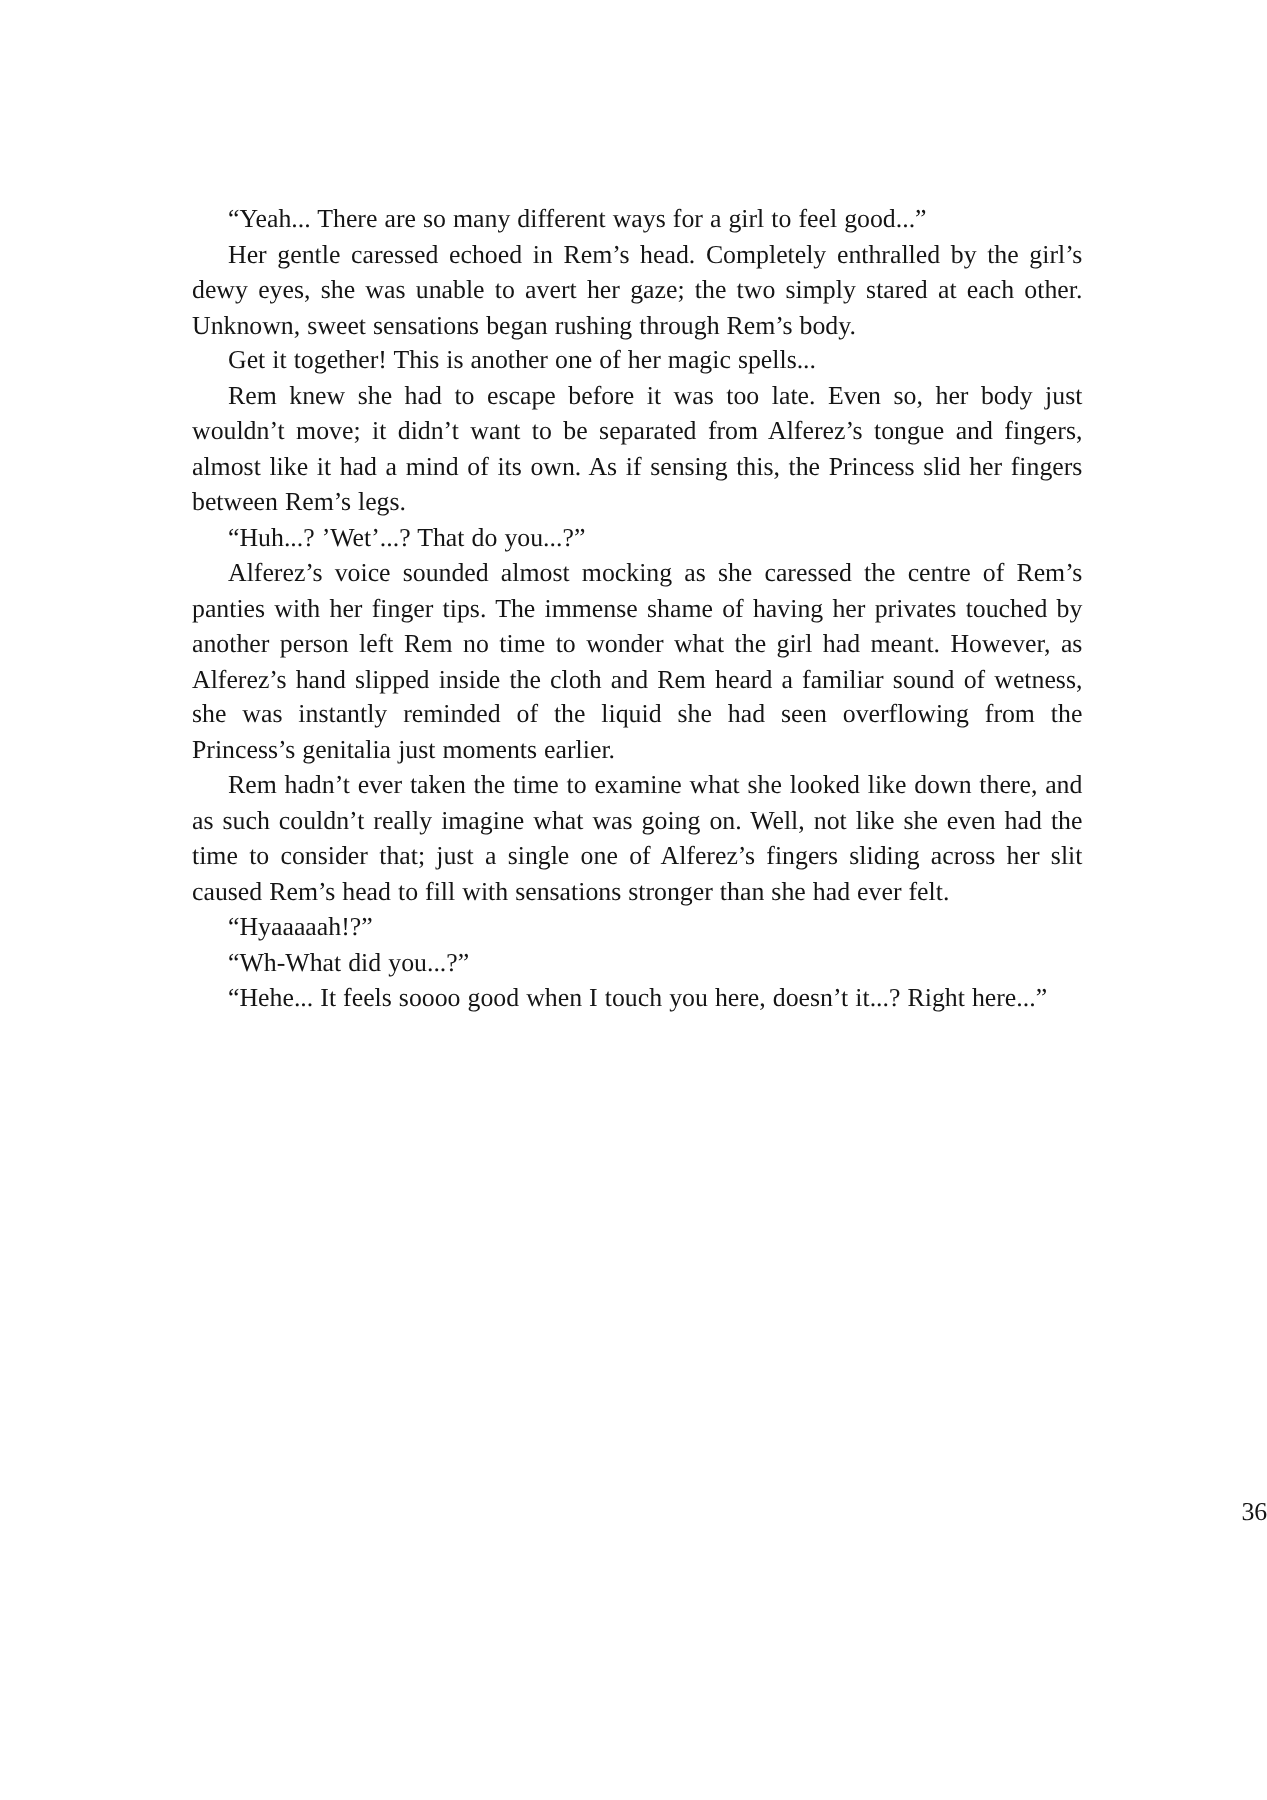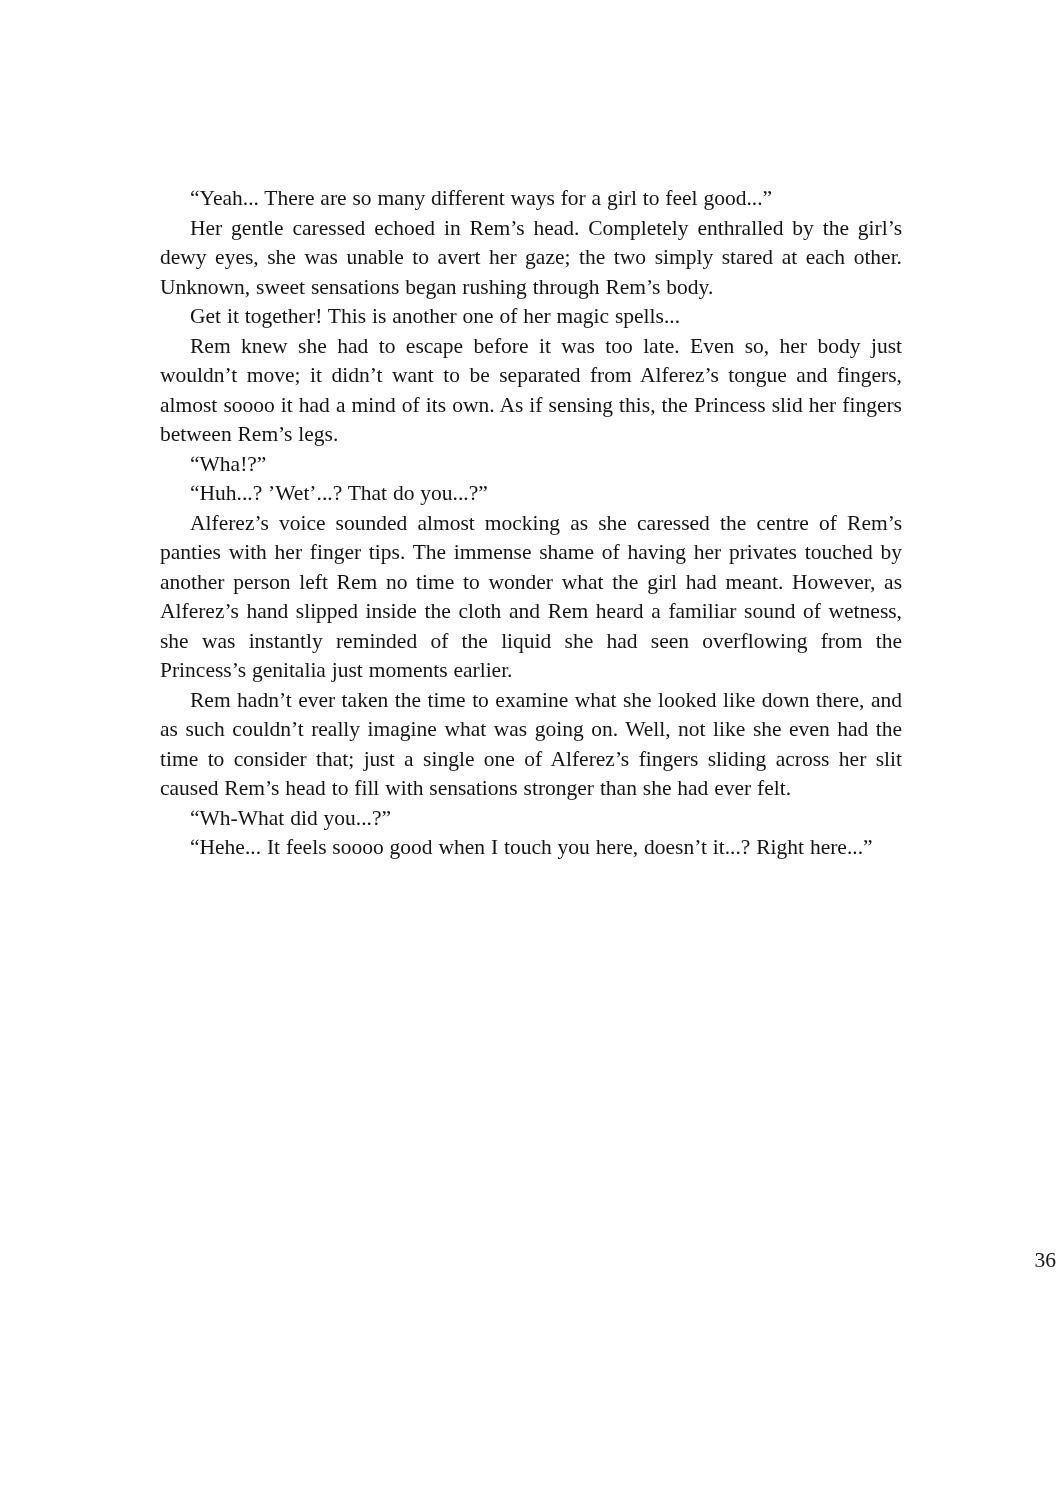--- a/index.html
+++ b/index.html
@@ -12,21 +12,21 @@
     width: 1056px;
     height: 1500px;
     background: #ffffff;
     color: #151515;
     font-family: "Liberation Serif", serif;
     overflow: hidden;
   }
   .text-block {
     position: absolute;
     left: 160px;
-    top: 184px;
+    top: 168px;
     width: 742px;
   }
   .para {
     margin: 0;
     text-indent: 30px;
     text-align: justify;
     font-size: 21.5px;
     line-height: 29.5px;
     word-spacing: 0.5px;
   }
@@ -43,22 +43,22 @@
   }
 </style>
 </head>
 <body>
 
 <div class="page">
   <div class="text-block">
       <p class="para">“Yeah... There are so many different ways for a girl to feel good...”</p>
       <p class="para">Her gentle caressed echoed in Rem’s head. Completely enthralled by the girl’s dewy eyes, she was unable to avert her gaze; the two simply stared at each other. Unknown, sweet sensations began rushing through Rem’s body.</p>
       <p class="para italic">Get it together! This is another one of her magic spells...</p>
-      <p class="para">Rem knew she had to escape before it was too late. Even so, her body just wouldn’t move; it didn’t want to be separated from Alferez’s tongue and fingers, almost soooo it had a mind of its own. As if sensing this, the Princess slid her fingers between Rem’s legs.</p>
-      <p class="para">“Wha!?”</p>
+      <p class="para">Rem knew she had to escape before it was too late. Even so, her body just wouldn’t move; it didn’t want to be separated from Alferez’s tongue and fingers, almost like it had a mind of its own. As if sensing this, the Princess slid her fingers between Rem’s legs.</p>
       <p class="para">“Huh...? ’Wet’...? That do you...?”</p>
       <p class="para">Alferez’s voice sounded almost mocking as she caressed the centre of Rem’s panties with her finger tips. The immense shame of having her privates touched by another person left Rem no time to wonder what the girl had meant. However, as Alferez’s hand slipped inside the cloth and Rem heard a familiar sound of wetness, she was instantly reminded of the liquid she had seen overflowing from the Princess’s genitalia just moments earlier.</p>
       <p class="para">Rem hadn’t ever taken the time to examine what she looked like down there, and as such couldn’t really imagine what was going on. Well, not like she even had the time to consider that; just a single one of Alferez’s fingers sliding across her slit caused Rem’s head to fill with sensations stronger than she had ever felt.</p>
+      <p class="para">“Hyaaaaah!?”</p>
       <p class="para">“Wh-What did you...?”</p>
       <p class="para">“Hehe... It feels soooo good when I touch you here, doesn’t it...? Right here...”</p>
     </div>
   <div class="page-number">36</div>
 </div>
 
 </body></html>

